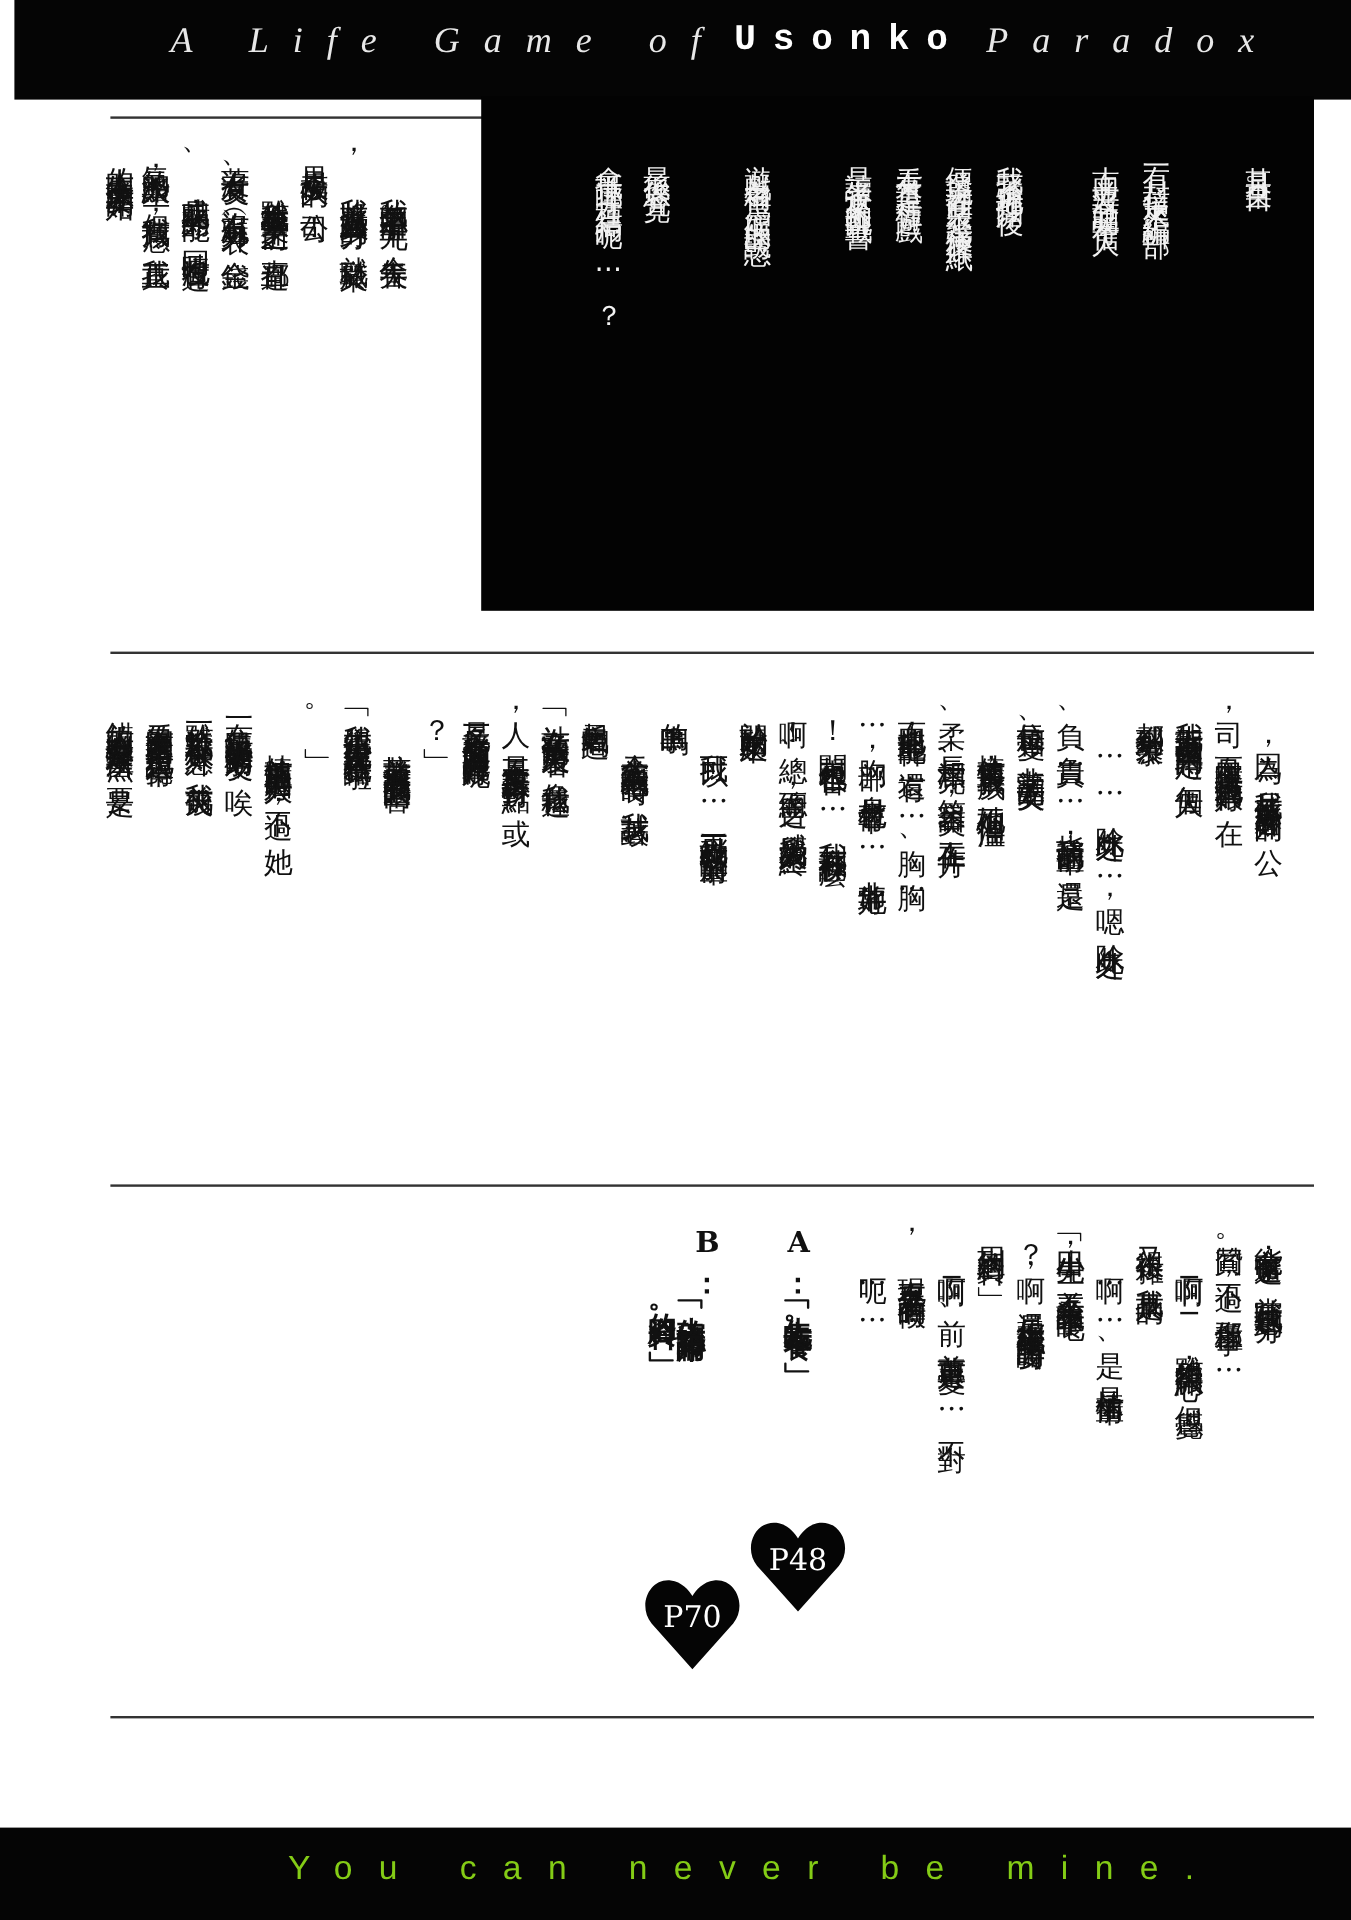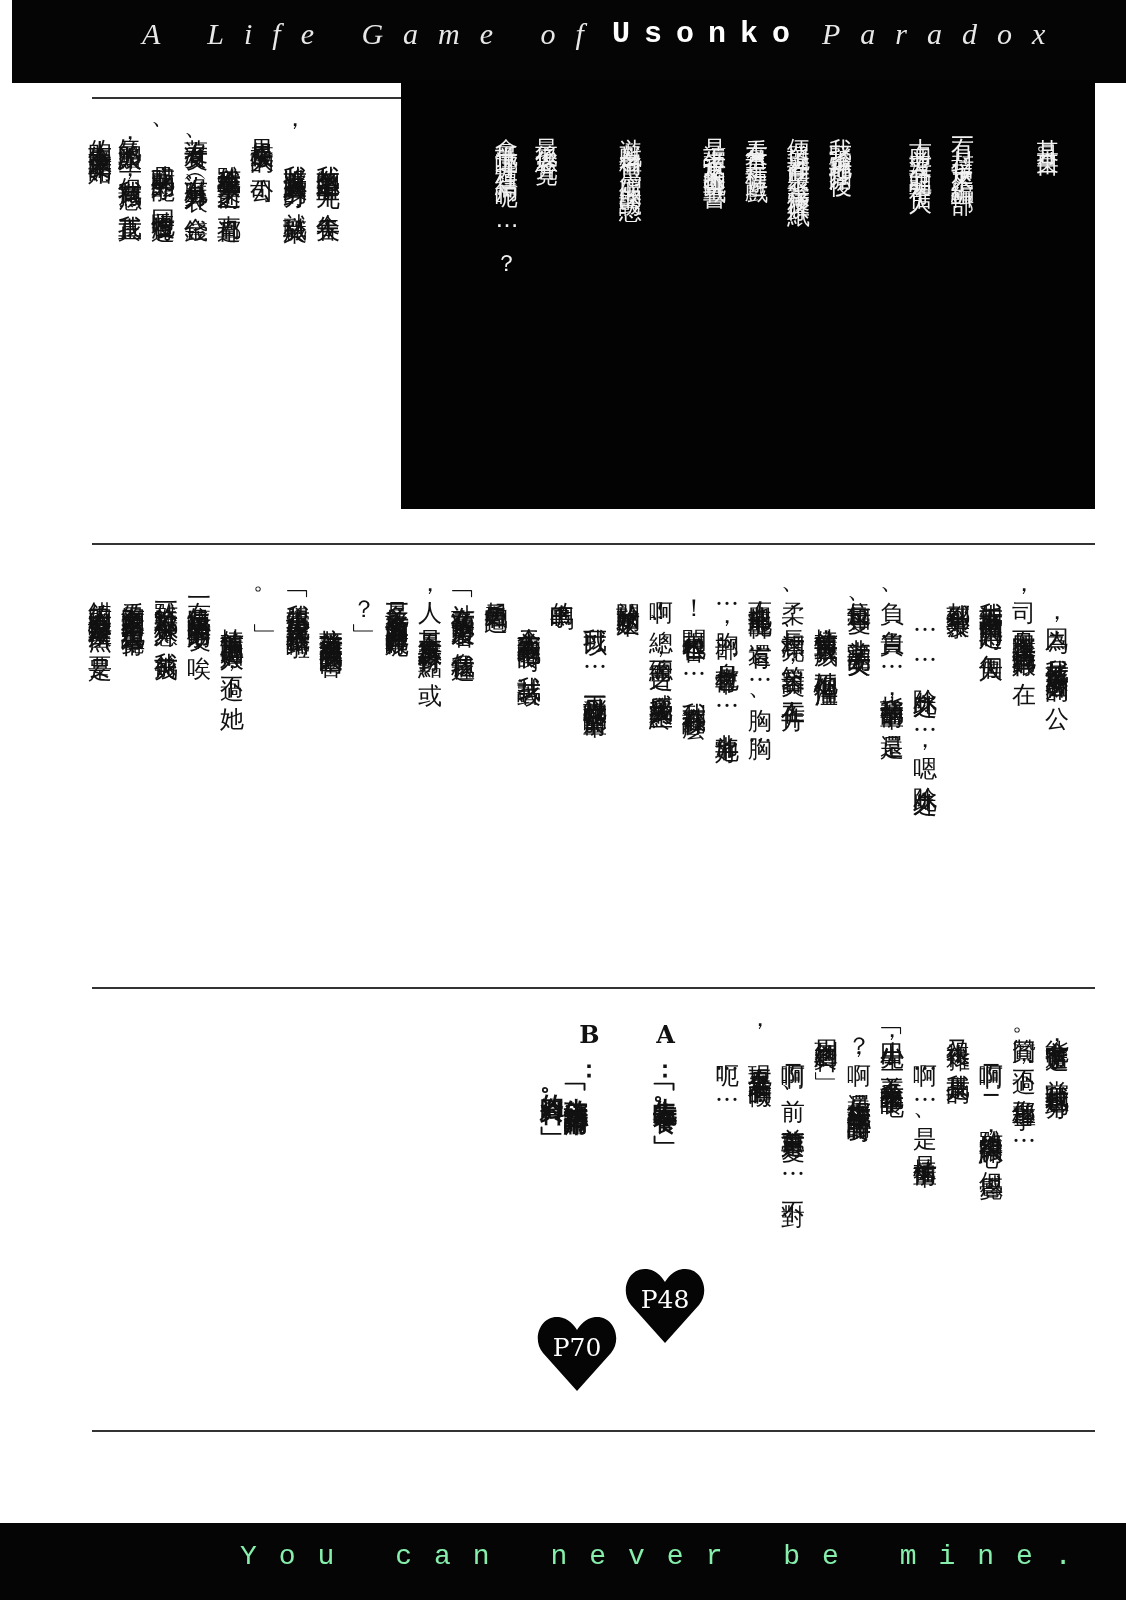--- a/index.html
+++ b/index.html
@@ -1,21 +1,21 @@
 <!DOCTYPE html>
 <html><head>
 <meta charset="utf-8">
 <style>
   html,body{margin:0;padding:0;background:#fff;}
   body{width:1126px;height:1600px;position:relative;overflow:hidden;font-family:"DejaVu Serif","Liberation Serif",serif;color:#111;}
   .header-bar{position:absolute;left:0;top:0;width:1126px;height:83px;background:#050505;margin-left:12px;}
   .header-title{position:absolute;left:130px;top:14px;height:40px;display:flex;align-items:center;color:#e8e8e8;font-family:"Liberation Serif","DejaVu Serif",serif;font-style:italic;font-size:30px;letter-spacing:20px;white-space:nowrap;}
   .header-title .bold{font-family:Liberation Mono, monospace;font-style:normal;font-weight:bold;color:#fff;letter-spacing:14px;margin:0 18px 0 8px;}
   .footer-bar{position:absolute;left:0;top:1523px;width:1126px;height:77px;background:#050505;}
-  .footer-text{position:absolute;left:240px;top:18px;color:#86efac;font-family:Liberation Mono, monospace;font-size:28px;letter-spacing:22px;white-space:nowrap;}
+  .footer-text{position:absolute;left:240px;top:18px;color:#84cc16;font-family:Liberation Sans, sans-serif;font-size:28px;letter-spacing:22px;white-space:nowrap;}
   .rule{position:absolute;left:92px;width:1003px;height:2px;background:#333;}
   .black-box{position:absolute;left:401px;top:80px;width:694px;height:429px;background:#030303;}
   .vcol{position:absolute;writing-mode:vertical-rl;text-orientation:upright;white-space:pre;line-height:1;}
   .box-col{color:#f2f2f2;font-family:"DejaVu Sans","Liberation Sans",sans-serif;font-size:23px;letter-spacing:6px;}
   .text-col{color:#111;font-family:"DejaVu Serif","Liberation Serif",serif;font-size:24px;letter-spacing:2.2px;}
   .choice-col{color:#111;font-family:"DejaVu Serif","Liberation Serif",serif;font-weight:bold;font-size:24px;letter-spacing:3px;}
   .heart{position:absolute;width:80px;height:80px;}
   .heart svg{position:absolute;left:0;top:0;}
   .heart span{position:absolute;left:0;top:20px;width:80px;text-align:center;color:#fff;font-family:"DejaVu Serif","Liberation Serif",serif;font-size:25px;}
 </style>

